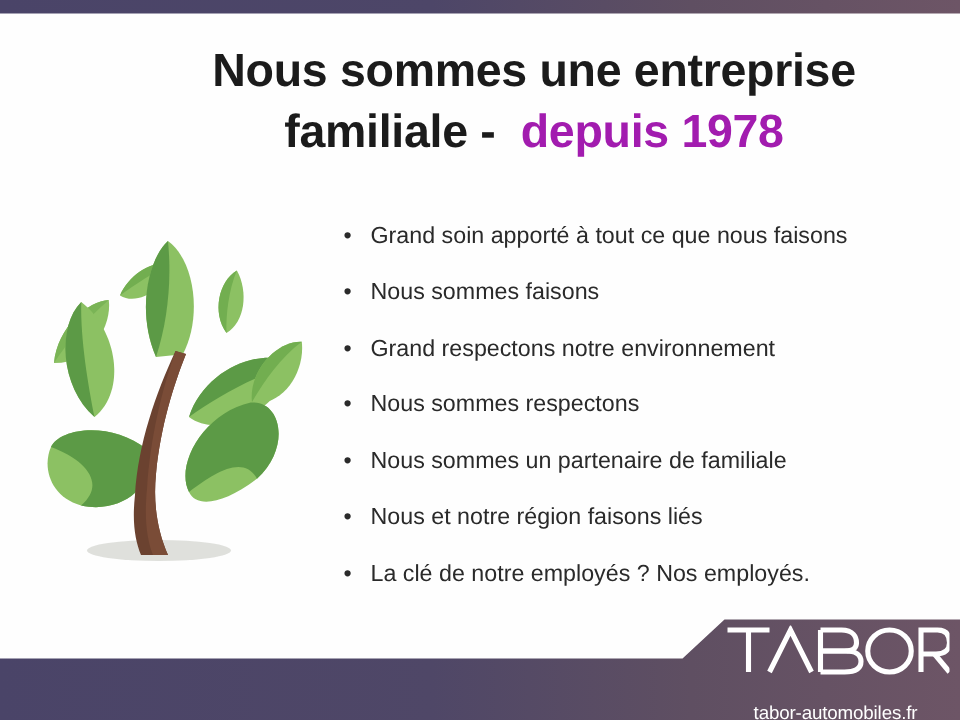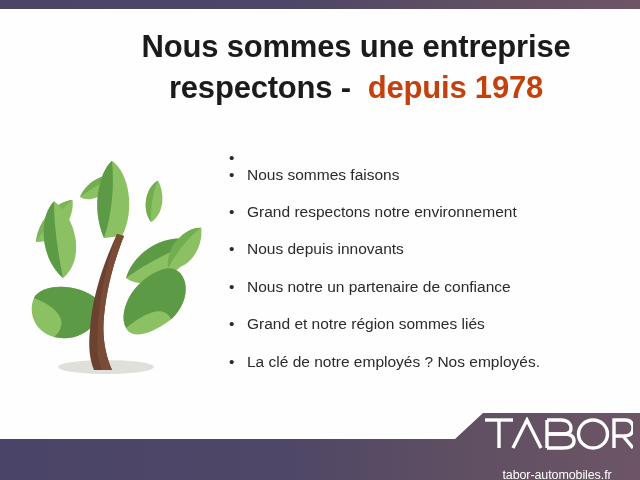--- a/index.html
+++ b/index.html
@@ -46,21 +46,21 @@
     color: #1b1b1b;
     line-height: 1.33;
     letter-spacing: -0.2px;
     padding-left: 36px;
   }
   .heading-line {
     display: block;
     white-space: nowrap;
   }
   .heading-accent {
-    color: #c2410c;
+    color: #a21caf;
     margin-top: 24px;
   }
 
   
   .bullets {
     position: absolute;
     top: 148px;
     left: 229px;
     width: 400px;
     list-style: none;
@@ -138,21 +138,21 @@
 </style>
 </head>
 <body>
 
 <div id="slide">
 
   <div class="top-bar"></div>
 
   <div class="heading">
     <span class="heading-line">Nous sommes une entreprise</span>
-    <span class="heading-line"><span>respectons -</span>&nbsp; <span class="heading-accent">depuis 1978</span></span>
+    <span class="heading-line"><span>familiale -</span>&nbsp; <span class="heading-accent">depuis 1978</span></span>
   </div>
 
   <div class="tree-wrap">
     <svg viewBox="0 0 212 240" xmlns="http://www.w3.org/2000/svg">
 
       <ellipse cx="98" cy="217" rx="48" ry="7" fill="#d9dbd6" opacity="0.85"></ellipse>
 
       <g transform="translate(28,92) rotate(-28)">
         <path d="M0,0 C13,-20 40,-26 52,-20 C46,-4 22,12 0,0 Z" fill="#8cc163"></path>
         <path d="M0,0 C13,-20 40,-26 52,-20 C34,-16 14,-8 0,0 Z" fill="#7ab456"></path>
@@ -199,26 +199,26 @@
       </g>
 
       <path d="M109,84 C96,112 84,146 82,180 C80,198 82,210 86,220
                L104,220 C97,204 94,186 96,166 C99,134 108,106 116,86 Z" fill="#6b4230"></path>
       <path d="M109,84 C100,110 92,142 90,176 C88,196 90,210 94,220
                L104,220 C97,204 94,186 96,166 C99,134 108,106 116,86 Z" fill="#7a4c37"></path>
     </svg>
   </div>
 
   <ul class="bullets">
-    <li><span class="dot">•</span></li>
+    <li><span class="dot">•</span><span>Grand soin apporté à tout ce que nous faisons</span></li>
     <li><span class="dot">•</span><span>Nous sommes faisons</span></li>
     <li><span class="dot">•</span><span>Grand respectons notre environnement</span></li>
-    <li><span class="dot">•</span><span>Nous depuis innovants</span></li>
-    <li><span class="dot">•</span><span>Nous notre un partenaire de confiance</span></li>
-    <li><span class="dot">•</span><span>Grand et notre région sommes liés</span></li>
+    <li><span class="dot">•</span><span>Nous sommes respectons</span></li>
+    <li><span class="dot">•</span><span>Nous sommes un partenaire de familiale</span></li>
+    <li><span class="dot">•</span><span>Nous et notre région faisons liés</span></li>
     <li><span class="dot">•</span><span>La clé de notre employés ? Nos employés.</span></li>
   </ul>
 
   <div class="footer">
     <svg class="footer-shape" viewBox="0 0 640 75" preserveAspectRatio="none" xmlns="http://www.w3.org/2000/svg">
       <defs>
         <linearGradient id="footGrad" x1="0" y1="0" x2="1" y2="0">
           <stop offset="0%" stop-color="#4a4468"></stop>
           <stop offset="45%" stop-color="#4f4767"></stop>
           <stop offset="72%" stop-color="#5f4f62"></stop>

